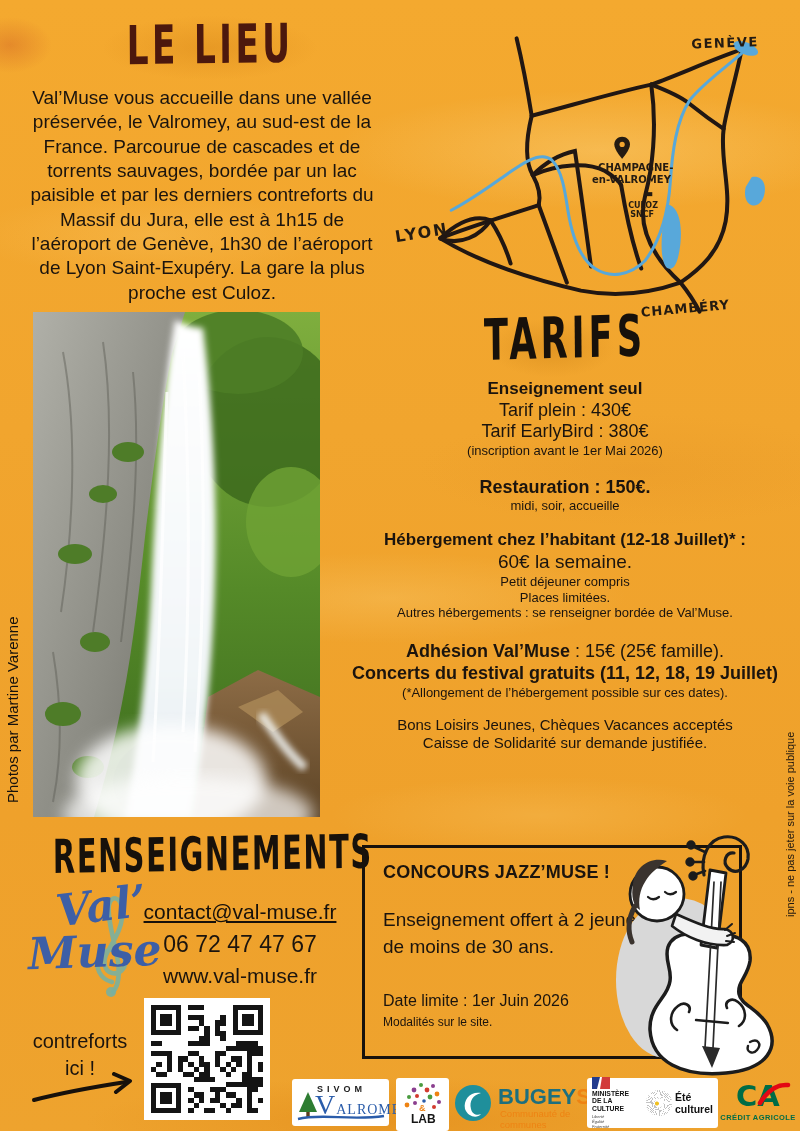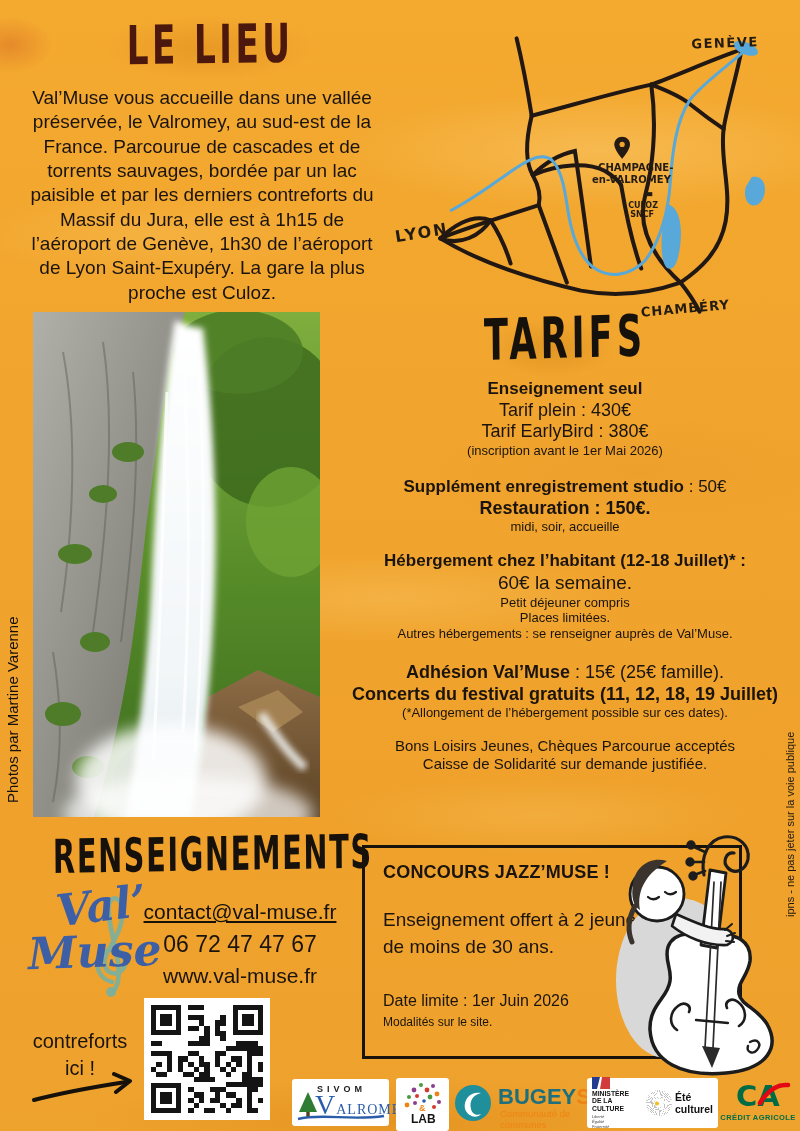--- a/index.html
+++ b/index.html
@@ -226,38 +226,37 @@
   <div class="abs vertical photo-credit">Photos par Martine Varenne</div>
 
   <section class="abs tarifs">
     <h2 class="marker tarifs-title">TARIFS</h2>
     <div class="mb18">
       <p class="s17 bold">Enseignement seul</p>
       <p class="s18">Tarif plein : 430€</p>
       <p class="s18">Tarif EarlyBird : 380€</p>
       <p class="s13">(inscription avant le 1er Mai 2026)</p>
     </div>
-    <p class="s17 mb20"><span class="bold">Supplément enregistrement studio</span><span> : 50€</span></p>
     <div class="mb16">
       <p class="s18 bold">Restauration : 150€.</p>
       <p class="s13 gap2">midi, soir, accueille</p>
     </div>
     <div class="mb20">
       <p class="s17 bold">Hébergement chez l’habitant (12-18 Juillet)* :</p>
       <p class="s19">60€ la semaine.</p>
       <p class="s13">Petit déjeuner compris</p>
       <p class="s13">Places limitées.</p>
-      <p class="s13">Autres hébergements : se renseigner auprès de Val’Muse.</p>
+      <p class="s13">Autres hébergements : se renseigner bordée de Val’Muse.</p>
     </div>
     <p class="s18 mb20"><span class="bold">Adhésion Val’Muse</span><span> : 15€ (25€ famille).</span></p>
     <div class="mb16">
       <p class="s18 bold">Concerts du festival gratuits (11, 12, 18, 19 Juillet)</p>
       <p class="s13 gap2">(*Allongement de l’hébergement possible sur ces dates).</p>
     </div>
-    <p class="s15">Bons Loisirs Jeunes, Chèques Parcourue acceptés</p>
+    <p class="s15">Bons Loisirs Jeunes, Chèques Vacances acceptés</p>
     <p class="s15">Caisse de Solidarité sur demande justifiée.</p>
   </section>
 
   <h2 class="abs marker rens-title">RENSEIGNEMENTS</h2>
 
   <div class="abs valmuse">
     <svg class="clef" width="70" height="120" viewBox="0 0 70 120">
       <path d="M30,98 C18,95 12,83 18,73 C24,63 38,63 42,73 C46,83 38,91 30,89 C22,87 20,77 26,67 C34,53 42,40 40,25 C38,12 29,11 27,21 C25,33 31,52 35,72 C38,87 37,101 31,108" fill="none" stroke="#79b0a0" stroke-width="4.5" stroke-linecap="round" opacity=".9"></path>
       <circle cx="29" cy="108" r="5" fill="#79b0a0" opacity=".9"></circle>
     </svg>

